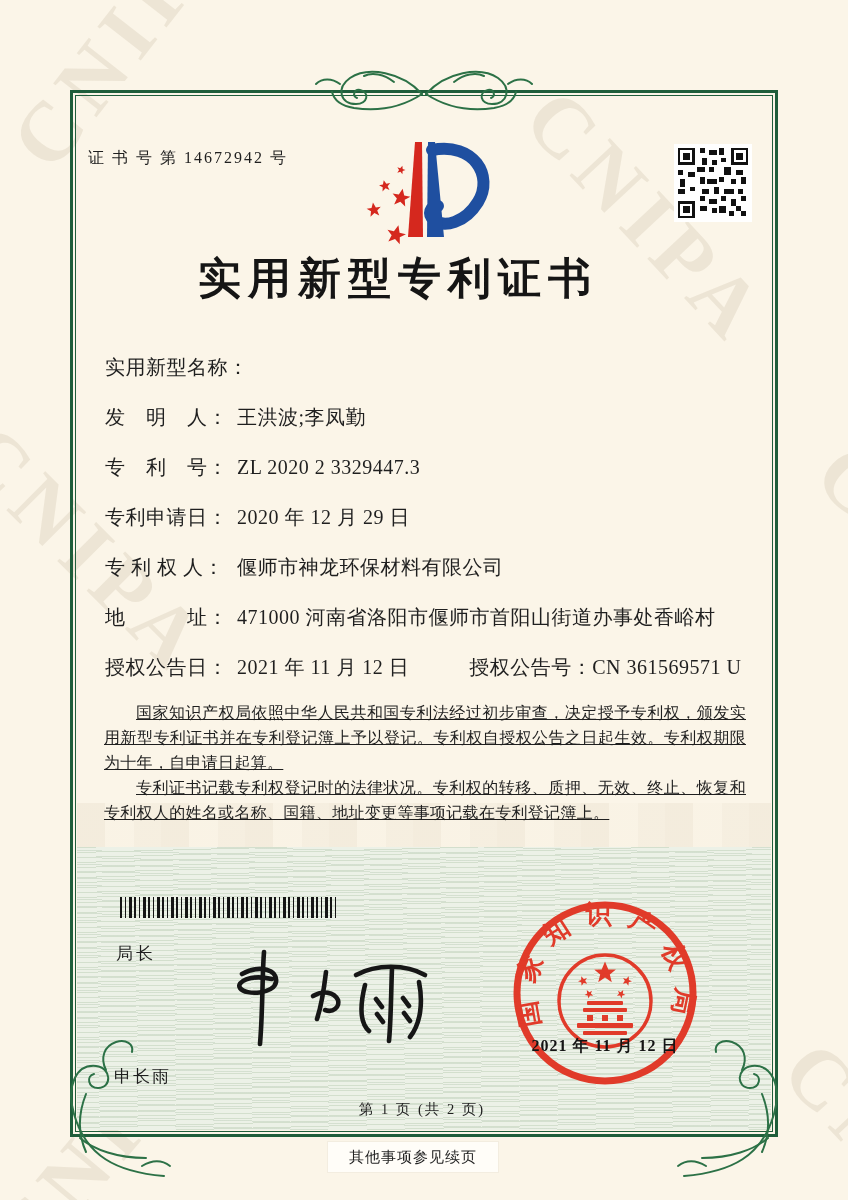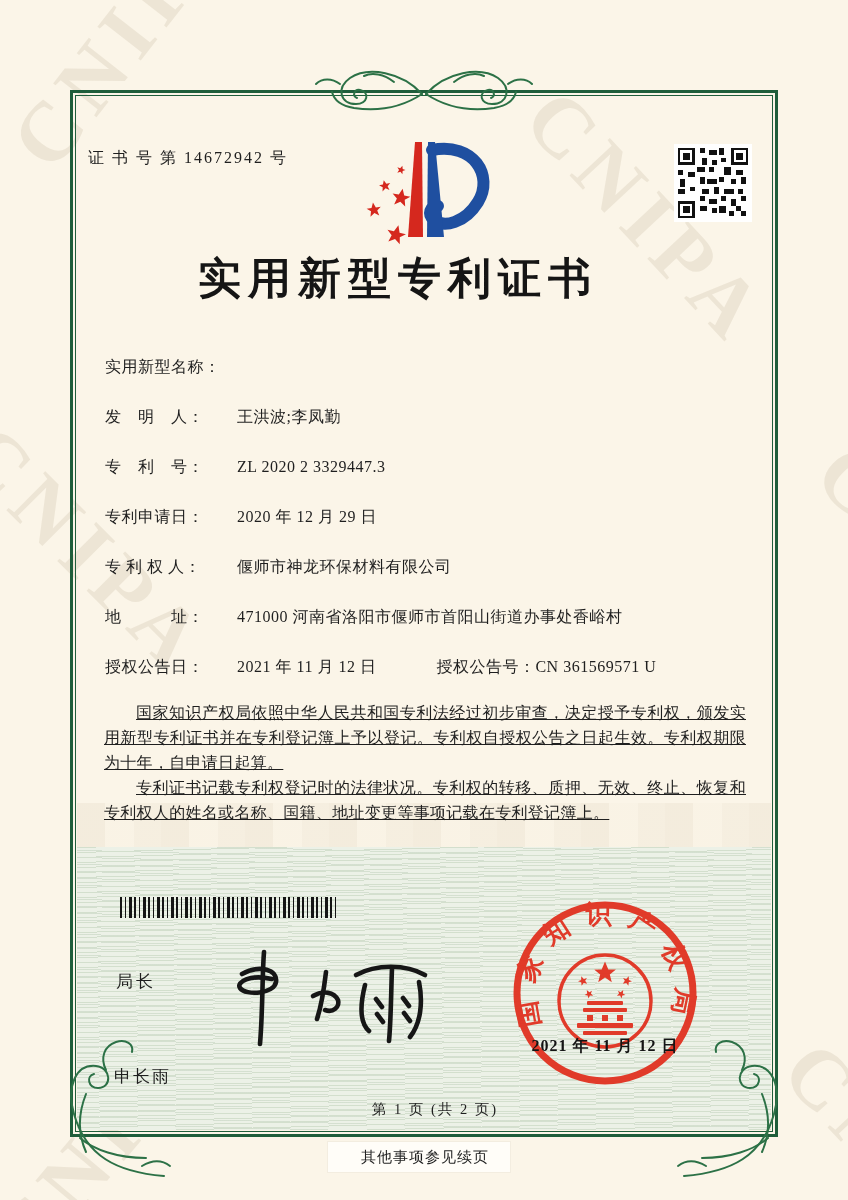--- a/index.html
+++ b/index.html
@@ -31,50 +31,50 @@
   .cert-number{position:absolute;left:88px;top:148px;font-size:16px;letter-spacing:2px;}
 
   .logo{position:absolute;left:352px;top:140px;}
   .qr{position:absolute;left:674px;top:144px;width:78px;height:78px;background:#fff;padding:4px;box-sizing:border-box;}
   .qr svg{width:100%;height:100%;}
 
   .title{position:absolute;left:70px;top:250px;width:656px;text-align:center;
          font-size:43px;font-weight:700;letter-spacing:7px;color:#151515;}
 
   .fields{position:absolute;left:105px;top:356px;width:640px;}
-  .row{display:flex;font-size:16px;line-height:22px;margin-bottom:28px;letter-spacing:.5px;}
+  .row{display:flex;font-size:20px;line-height:22px;margin-bottom:28px;letter-spacing:.5px;}
   .row .lbl{flex:0 0 132px;white-space:pre;}
   .row .val{white-space:pre;}
   .grant-pair2{margin-left:60px;display:flex;}
   .grant-pair2 .lbl{flex:0 0 96px;}
 
   .body-text{position:absolute;left:104px;top:700px;width:642px;font-size:16px;
       line-height:25px;text-align:justify;letter-spacing:.3px;text-decoration:underline;}
   .body-text p{margin:0;text-indent:2em;}
 
   .barcode{position:absolute;left:120px;top:897px;width:218px;height:21px;
       background-image:repeating-linear-gradient(90deg,
         #151515 0 2px,rgba(0,0,0,0) 2px 5px,
         #151515 5px 6px,rgba(0,0,0,0) 6px 9px,
         #151515 9px 12px,rgba(0,0,0,0) 12px 14px);}
 
-  .director-label{position:absolute;left:116px;top:970px;font-size:17px;letter-spacing:3px;}
+  .director-label{position:absolute;left:116px;top:942px;font-size:17px;letter-spacing:3px;}
   .director-name{position:absolute;left:114px;top:1065px;font-size:17px;letter-spacing:2px;}
   .signature{position:absolute;left:226px;top:944px;}
 
   .seal{position:absolute;left:511px;top:899px;width:188px;height:188px;opacity:.94;}
   .seal-date{position:absolute;left:515px;top:1036px;width:180px;text-align:center;
       font-size:16px;font-weight:600;letter-spacing:1px;color:#141414;}
 
-  .page-number{position:absolute;left:81px;top:1100px;width:708px;text-align:center;
+  .page-number{position:absolute;left:68px;top:1100px;width:708px;text-align:center;
       font-size:14.5px;letter-spacing:2px;}
 
   .note-box{position:absolute;left:328px;top:1142px;width:170px;height:30px;background:#fffdf8;
       box-shadow:0 0 0 1px rgba(0,0,0,0.03);display:flex;align-items:center;justify-content:center;
-      font-size:15px;letter-spacing:1px;padding-left:12px;}
+      font-size:15px;letter-spacing:1px;}
 
   .orn{position:absolute;}
   .orn path{fill:none;stroke:#2c7146;stroke-width:2;stroke-linecap:round;}
 </style>
 </head>
 <body>
 
 <div class="page">
 
   <div class="wm" style="left:-30px;top:-14px;transform:rotate(-52deg);">CNIPA</div>

